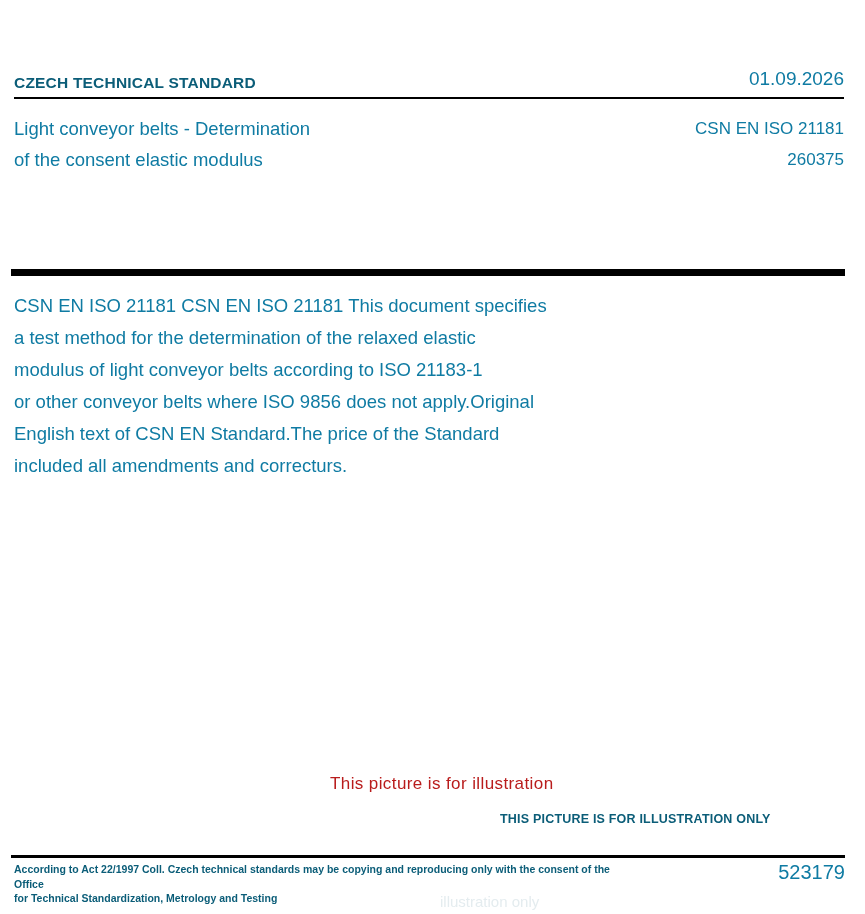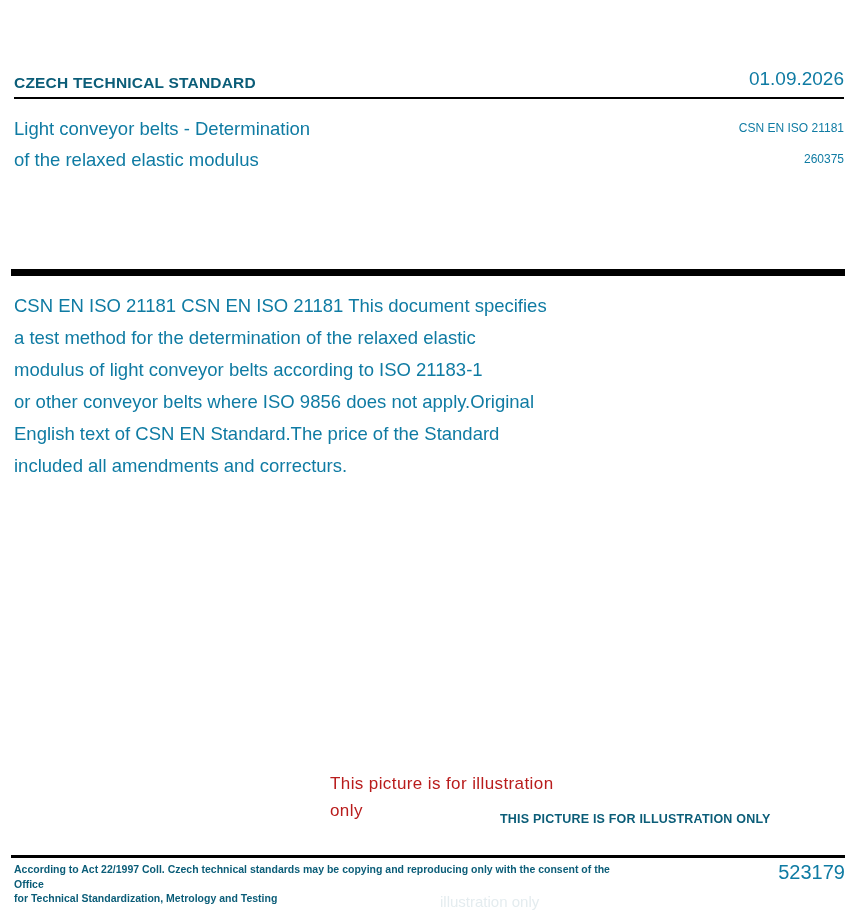--- a/index.html
+++ b/index.html
@@ -78,21 +78,21 @@
     white-space: nowrap;
   }
   .title-right {
     position: absolute;
     right: 0;
     top: 0;
     width: 330px;
     text-align: right;
   }
   .title-right div {
-    font-size: 12px;
+    font-size: 17px;
     line-height: 31px;
     color: #0f7ba3;
     white-space: nowrap;
   }
   .divider-tick {
     position: absolute;
     left: 527px;
     top: 118px;
     width: 2px;
     height: 16px;
@@ -191,21 +191,21 @@
 
   <div class="header">
     <div class="header-title">CZECH TECHNICAL STANDARD</div>
     <div class="header-date">01.09.2026</div>
   </div>
   <div class="rule-thin"></div>
 
   <div class="title-block">
     <div class="title-left">
       <div>Light conveyor belts - Determination</div>
-      <div>of the relaxed elastic modulus</div>
+      <div>of the consent elastic modulus</div>
     </div>
     <div class="title-right">
       <div>CSN EN ISO 21181</div>
       <div>260375</div>
     </div>
   </div>
   <div class="divider-tick"></div>
 
   <div class="rule-thick"></div>
 
@@ -213,21 +213,20 @@
     <div class="line">CSN EN ISO 21181 CSN EN ISO 21181    This document specifies</div>
     <div class="line">a test method for the determination of the relaxed elastic</div>
     <div class="line">modulus of light conveyor belts according to ISO 21183-1</div>
     <div class="line">or other conveyor belts where ISO 9856 does not apply.Original</div>
     <div class="line">English text of CSN EN Standard.The price of the Standard</div>
     <div class="line">included all amendments and correcturs.</div>
   </div>
 
   <div class="watermark">
     <div>This picture is for illustration</div>
-    <div>only</div>
   </div>
   <div class="illustration-note">THIS PICTURE IS FOR ILLUSTRATION ONLY</div>
   <div class="watermark2">illustration only</div>
 
   <div class="rule-footer"></div>
   <div class="footer-text">
     <div>According to Act 22/1997 Coll. Czech technical standards may be copying and reproducing only with the consent of the Office</div>
     <div>for Technical Standardization, Metrology and Testing</div>
   </div>
   <div class="footer-code">523179</div>

